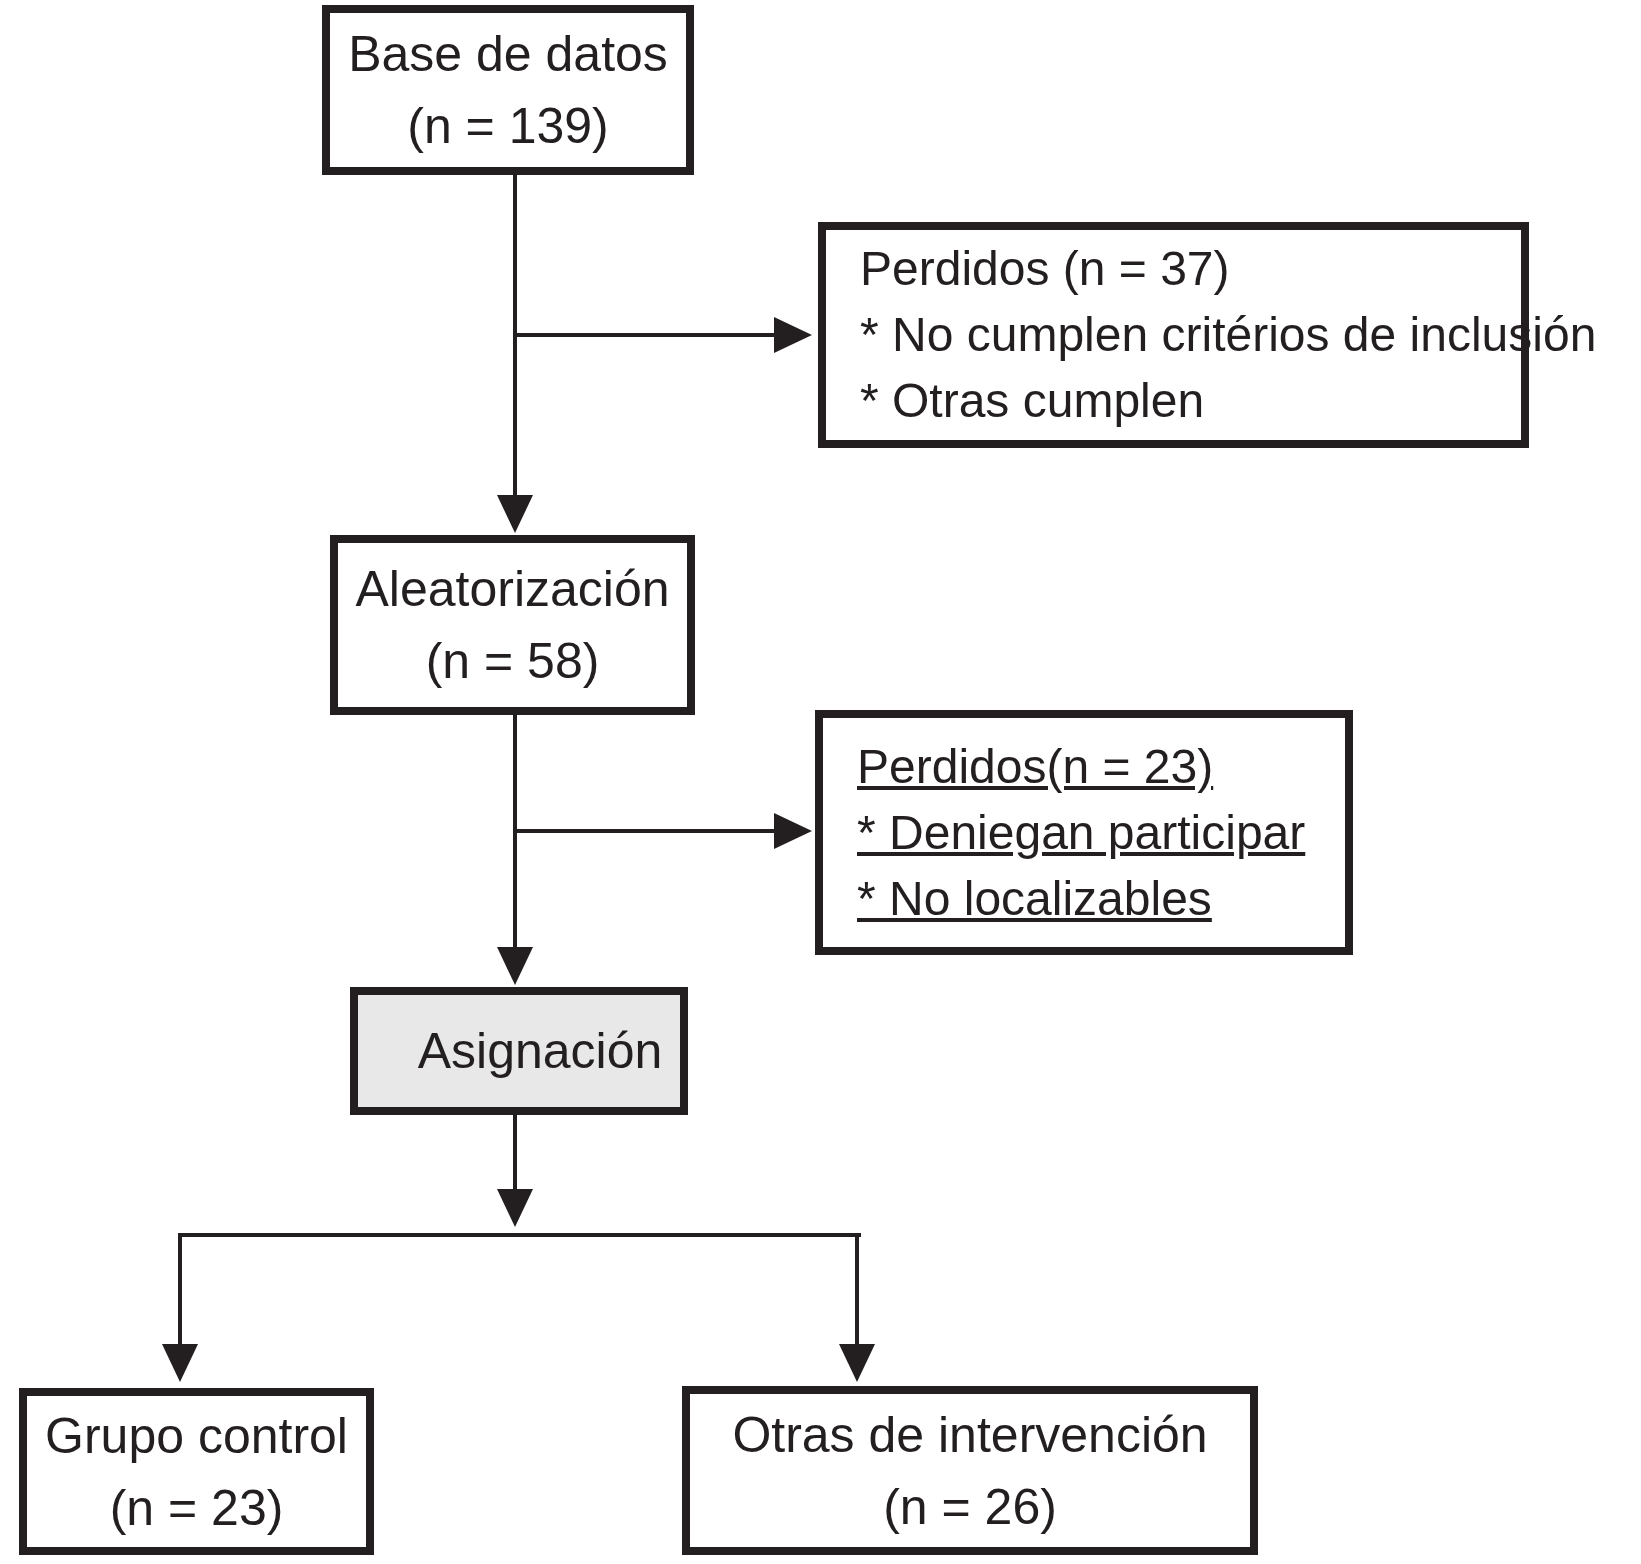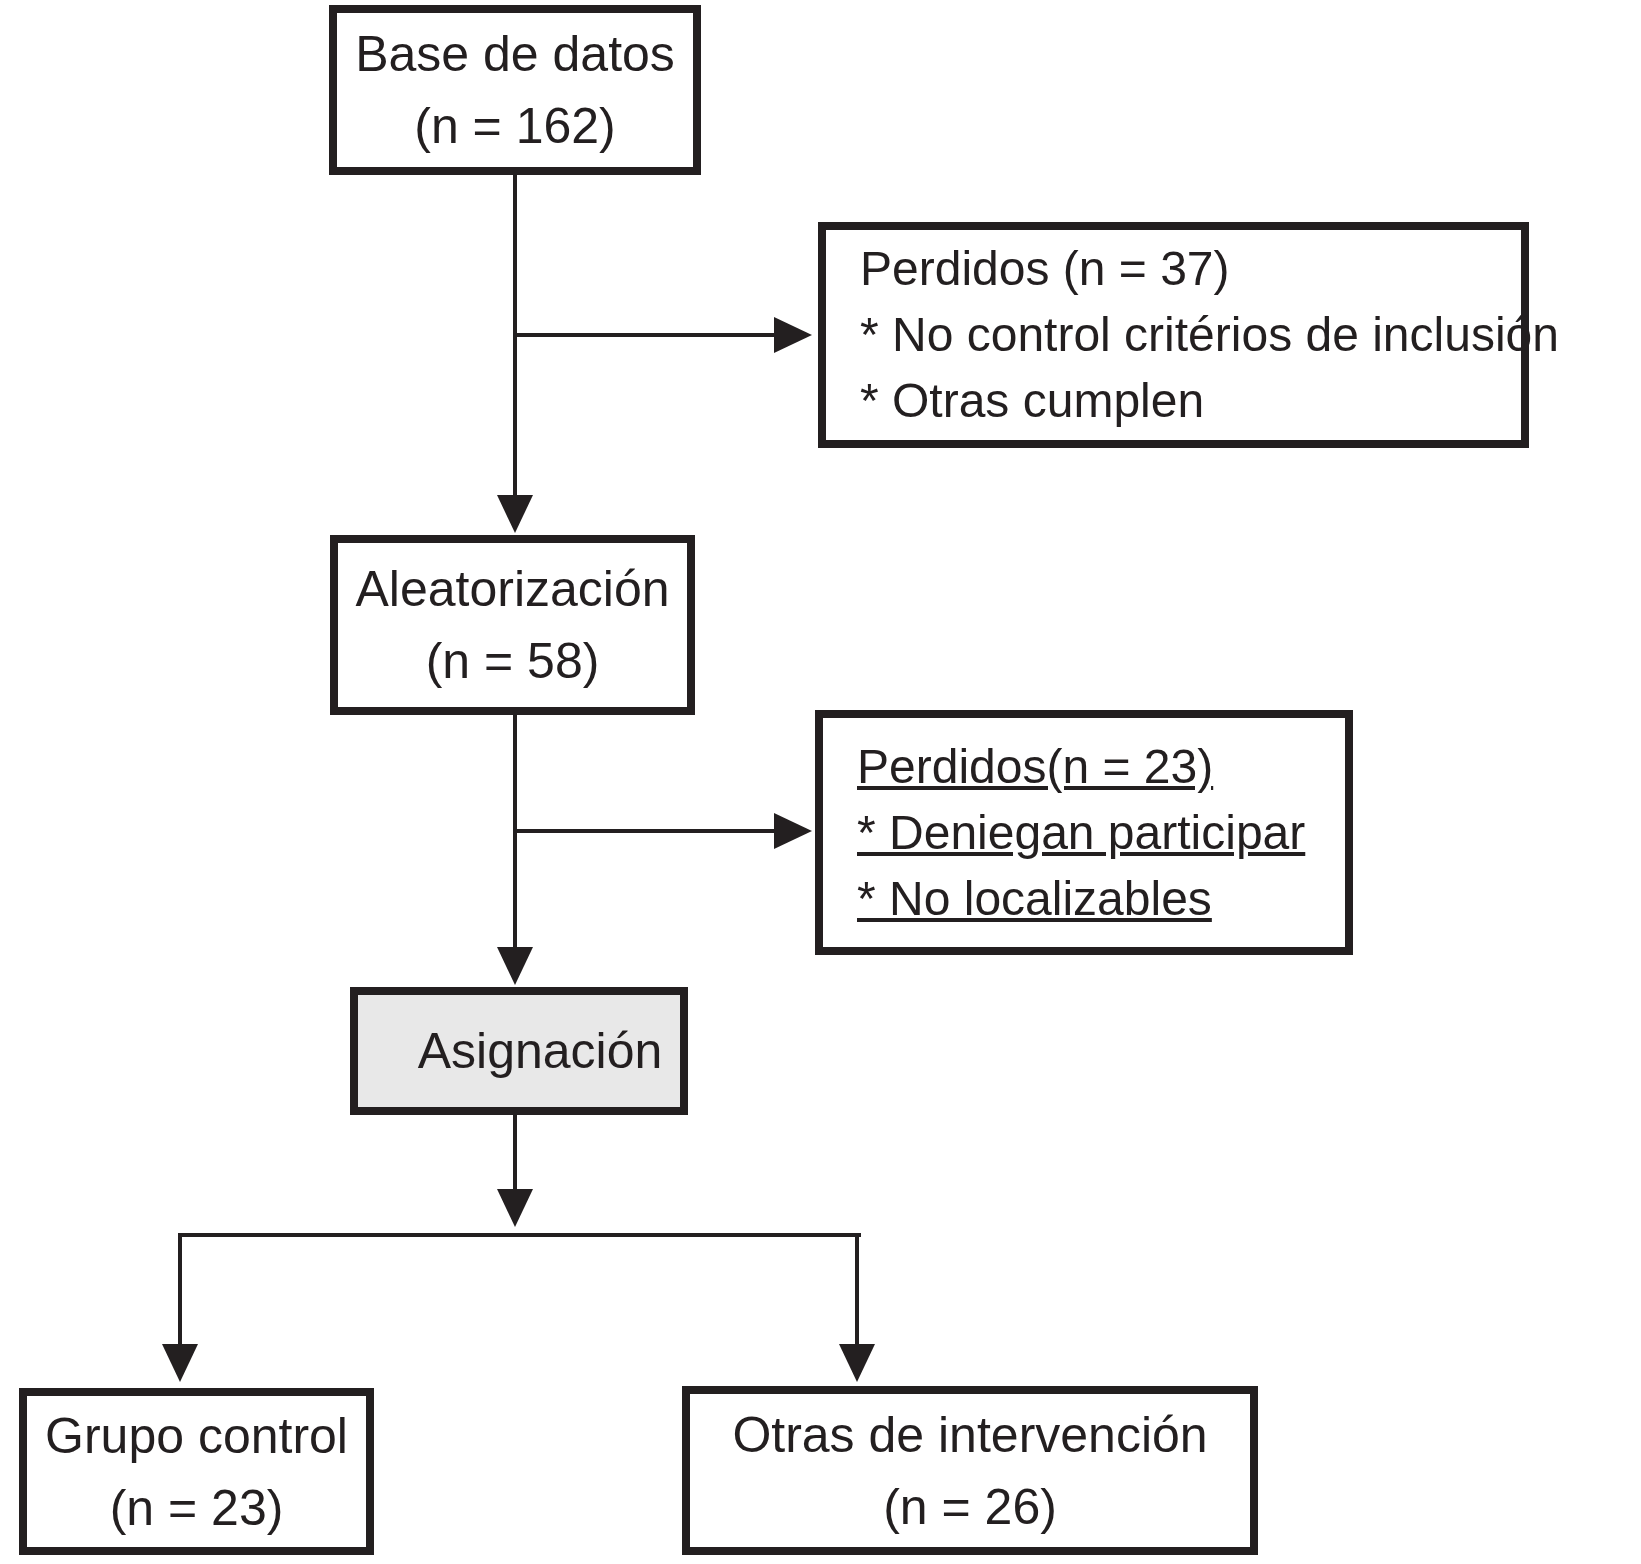--- a/index.html
+++ b/index.html
@@ -35,21 +35,21 @@
     align-items: flex-start;
     text-align: left;
     padding-left: 34px;
   }
   .node.bullets .txt {
     font-size: 48px;
     line-height: 66px;
   }
   .node.shaded { background: var(--fill, #e8e8e8); }
 
-  #node-base          { left: 329px;  top: 5px;    width: 372px; height: 170px; }
+  #node-base          { left: 322px;  top: 5px;    width: 372px; height: 170px; }
   #node-perdidos1     { left: 818px;  top: 222px;  width: 711px; height: 226px; }
   #node-aleatorizacion{ left: 330px;  top: 535px;  width: 365px; height: 180px; }
   #node-perdidos2     { left: 815px;  top: 710px;  width: 538px; height: 245px; text-decoration: underline; }
   #node-asignacion    { left: 350px;  top: 987px;  width: 338px; height: 128px; padding-left: 42px; }
   #node-control       { left: 19px;    top: 1388px; width: 355px; height: 167px; }
   #node-intervencion  { left: 682px;  top: 1386px; width: 576px; height: 169px; }
 
   
   .cline { position: absolute; background: var(--ink, #231f20); }
 
@@ -83,32 +83,32 @@
   #ah-dropL  { left: 162px; top: 1344px; }
   #ah-dropR  { left: 839px; top: 1344px; }
 </style>
 </head>
 <body>
 
 <div class="canvas" style="--ink: #231f20; --fill: #e8e8e8; --bg: #ffffff;">
 
   <div class="node" id="node-base">
     <div class="txt">Base de datos</div>
-    <div class="txt">(n = 162)</div>
+    <div class="txt">(n = 139)</div>
   </div>
 
   <div class="cline" id="v1"></div>
   <div class="ah-down" id="ah-v1"></div>
 
   <div class="cline" id="branch1"></div>
   <div class="ah-right" id="ah-b1"></div>
 
   <div class="node bullets" id="node-perdidos1">
     <div class="txt">Perdidos (n = 37)</div>
-    <div class="txt">* No control critérios de inclusión</div>
+    <div class="txt">* No cumplen critérios de inclusión</div>
     <div class="txt">* Otras cumplen</div>
   </div>
 
   <div class="node" id="node-aleatorizacion">
     <div class="txt">Aleatorización</div>
     <div class="txt">(n = 58)</div>
   </div>
 
   <div class="cline" id="v2"></div>
   <div class="ah-down" id="ah-v2"></div>

